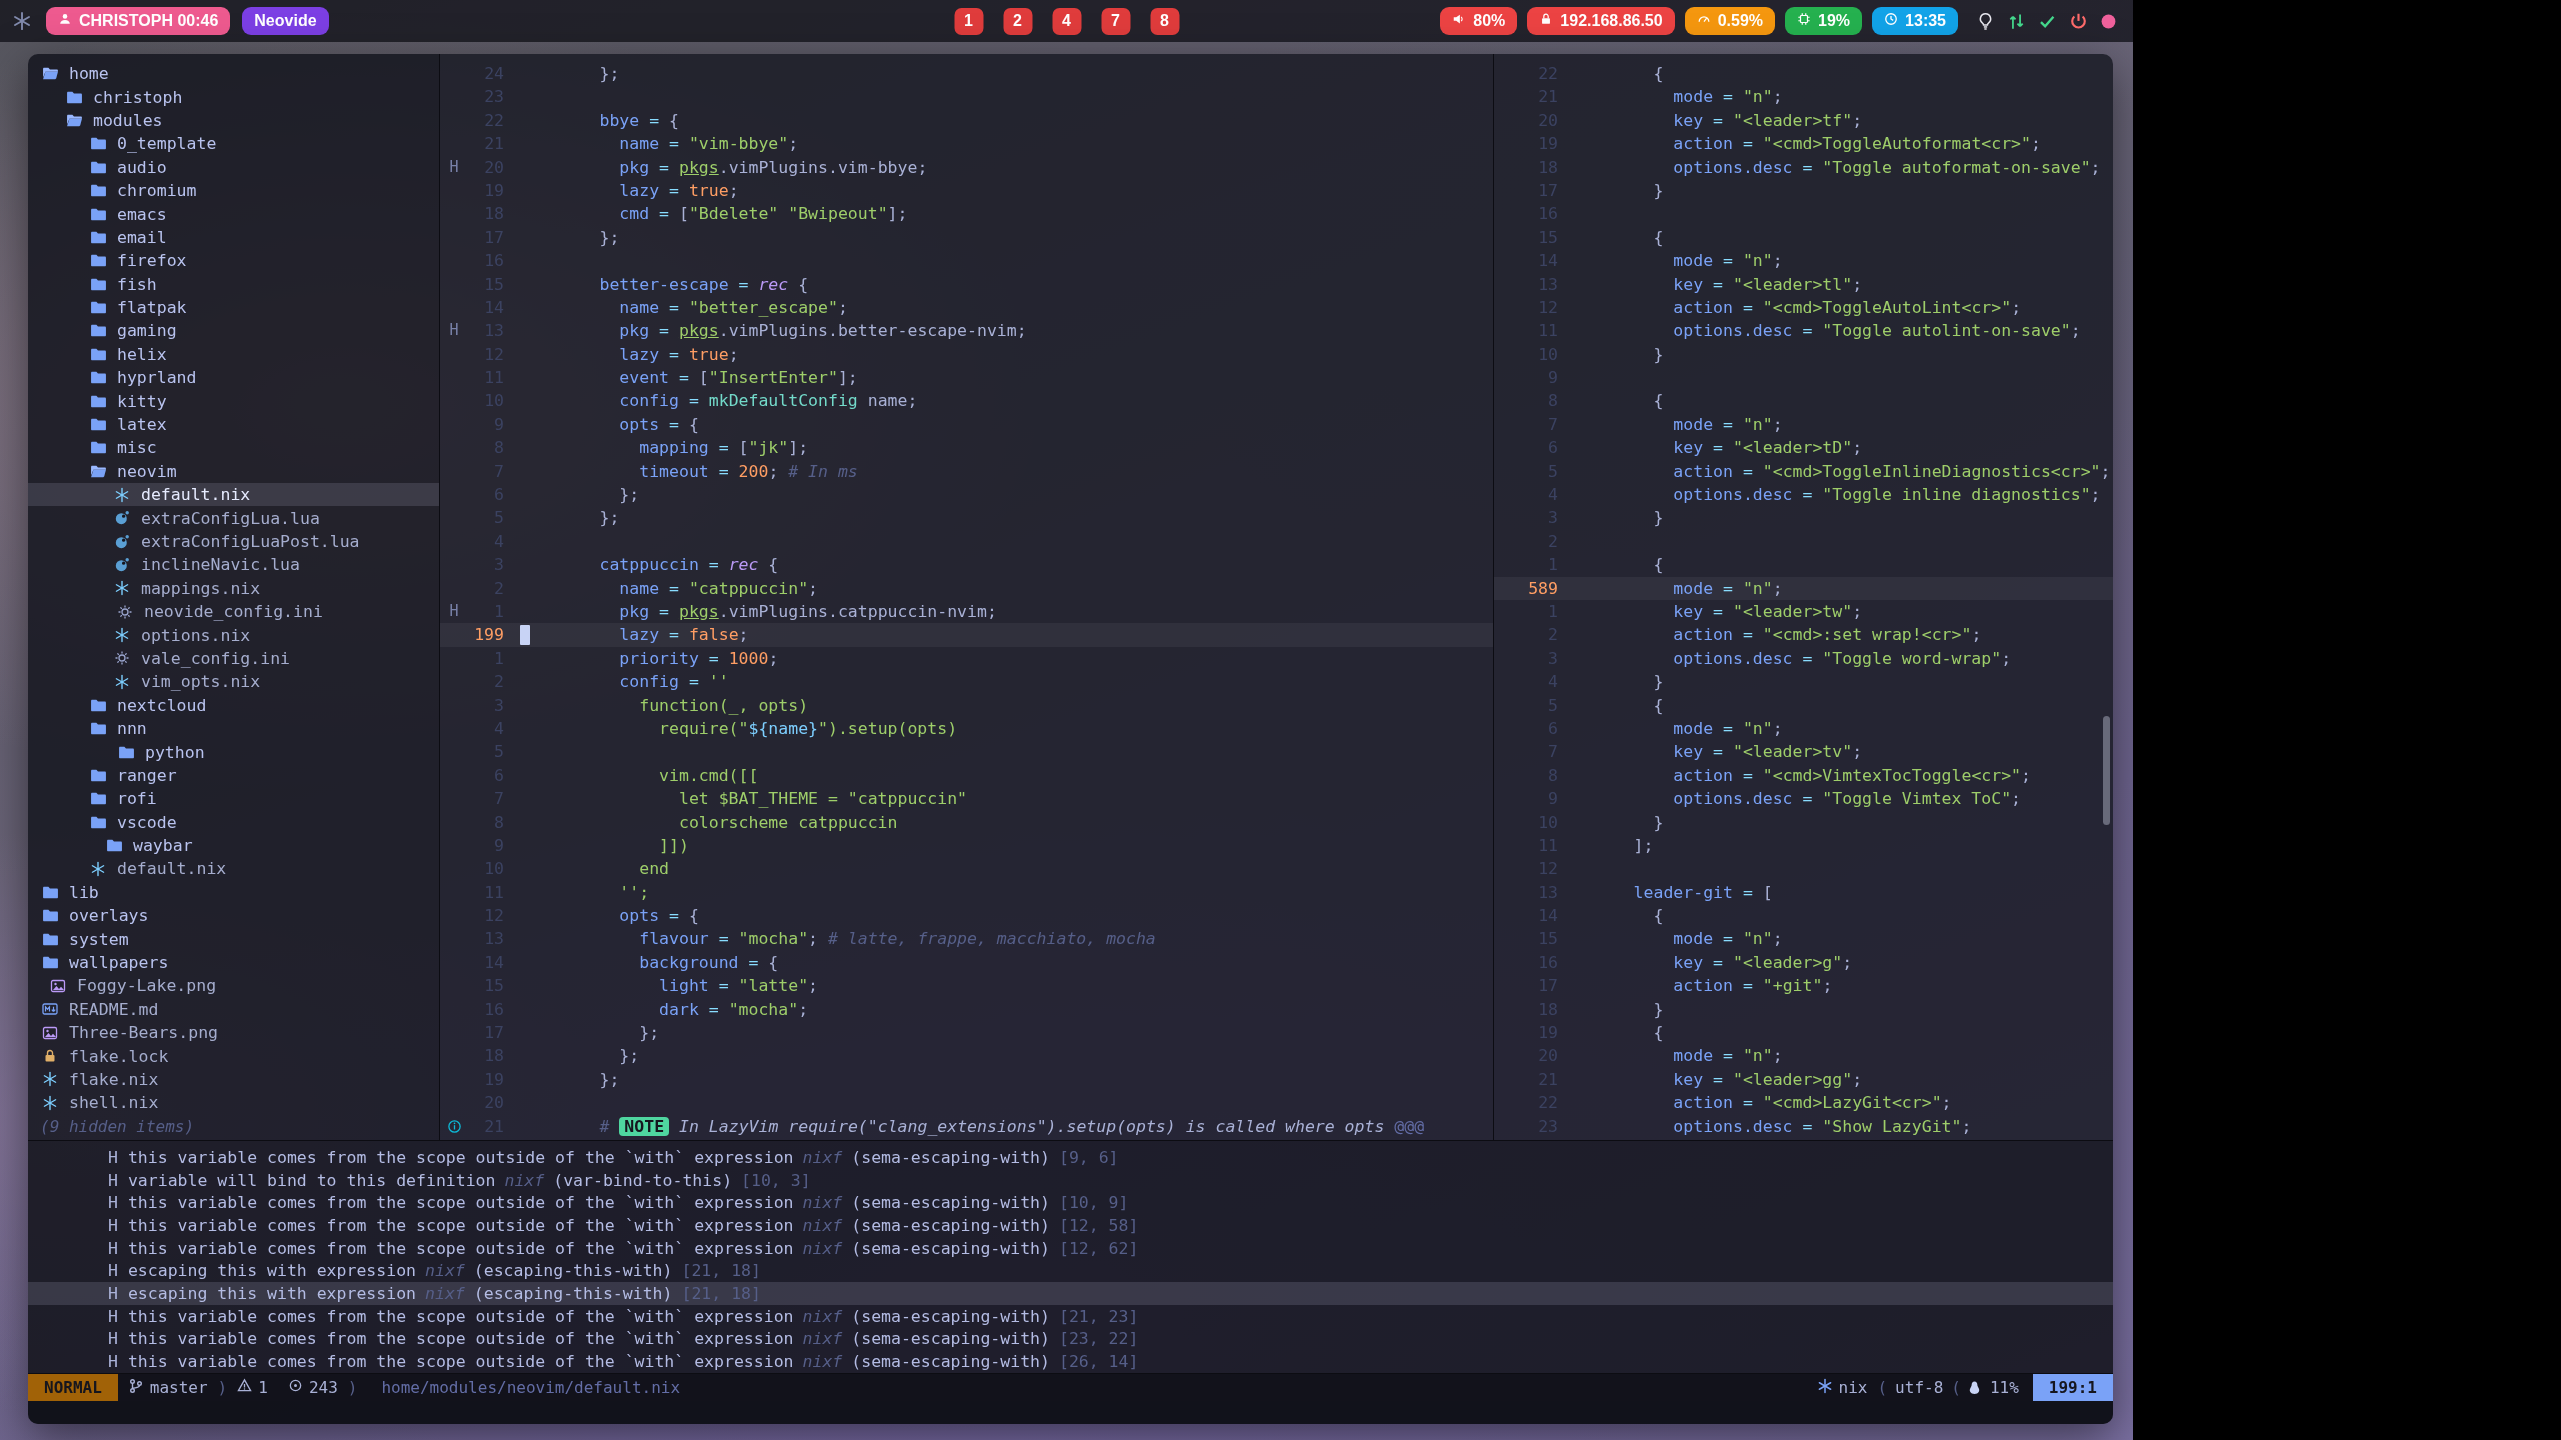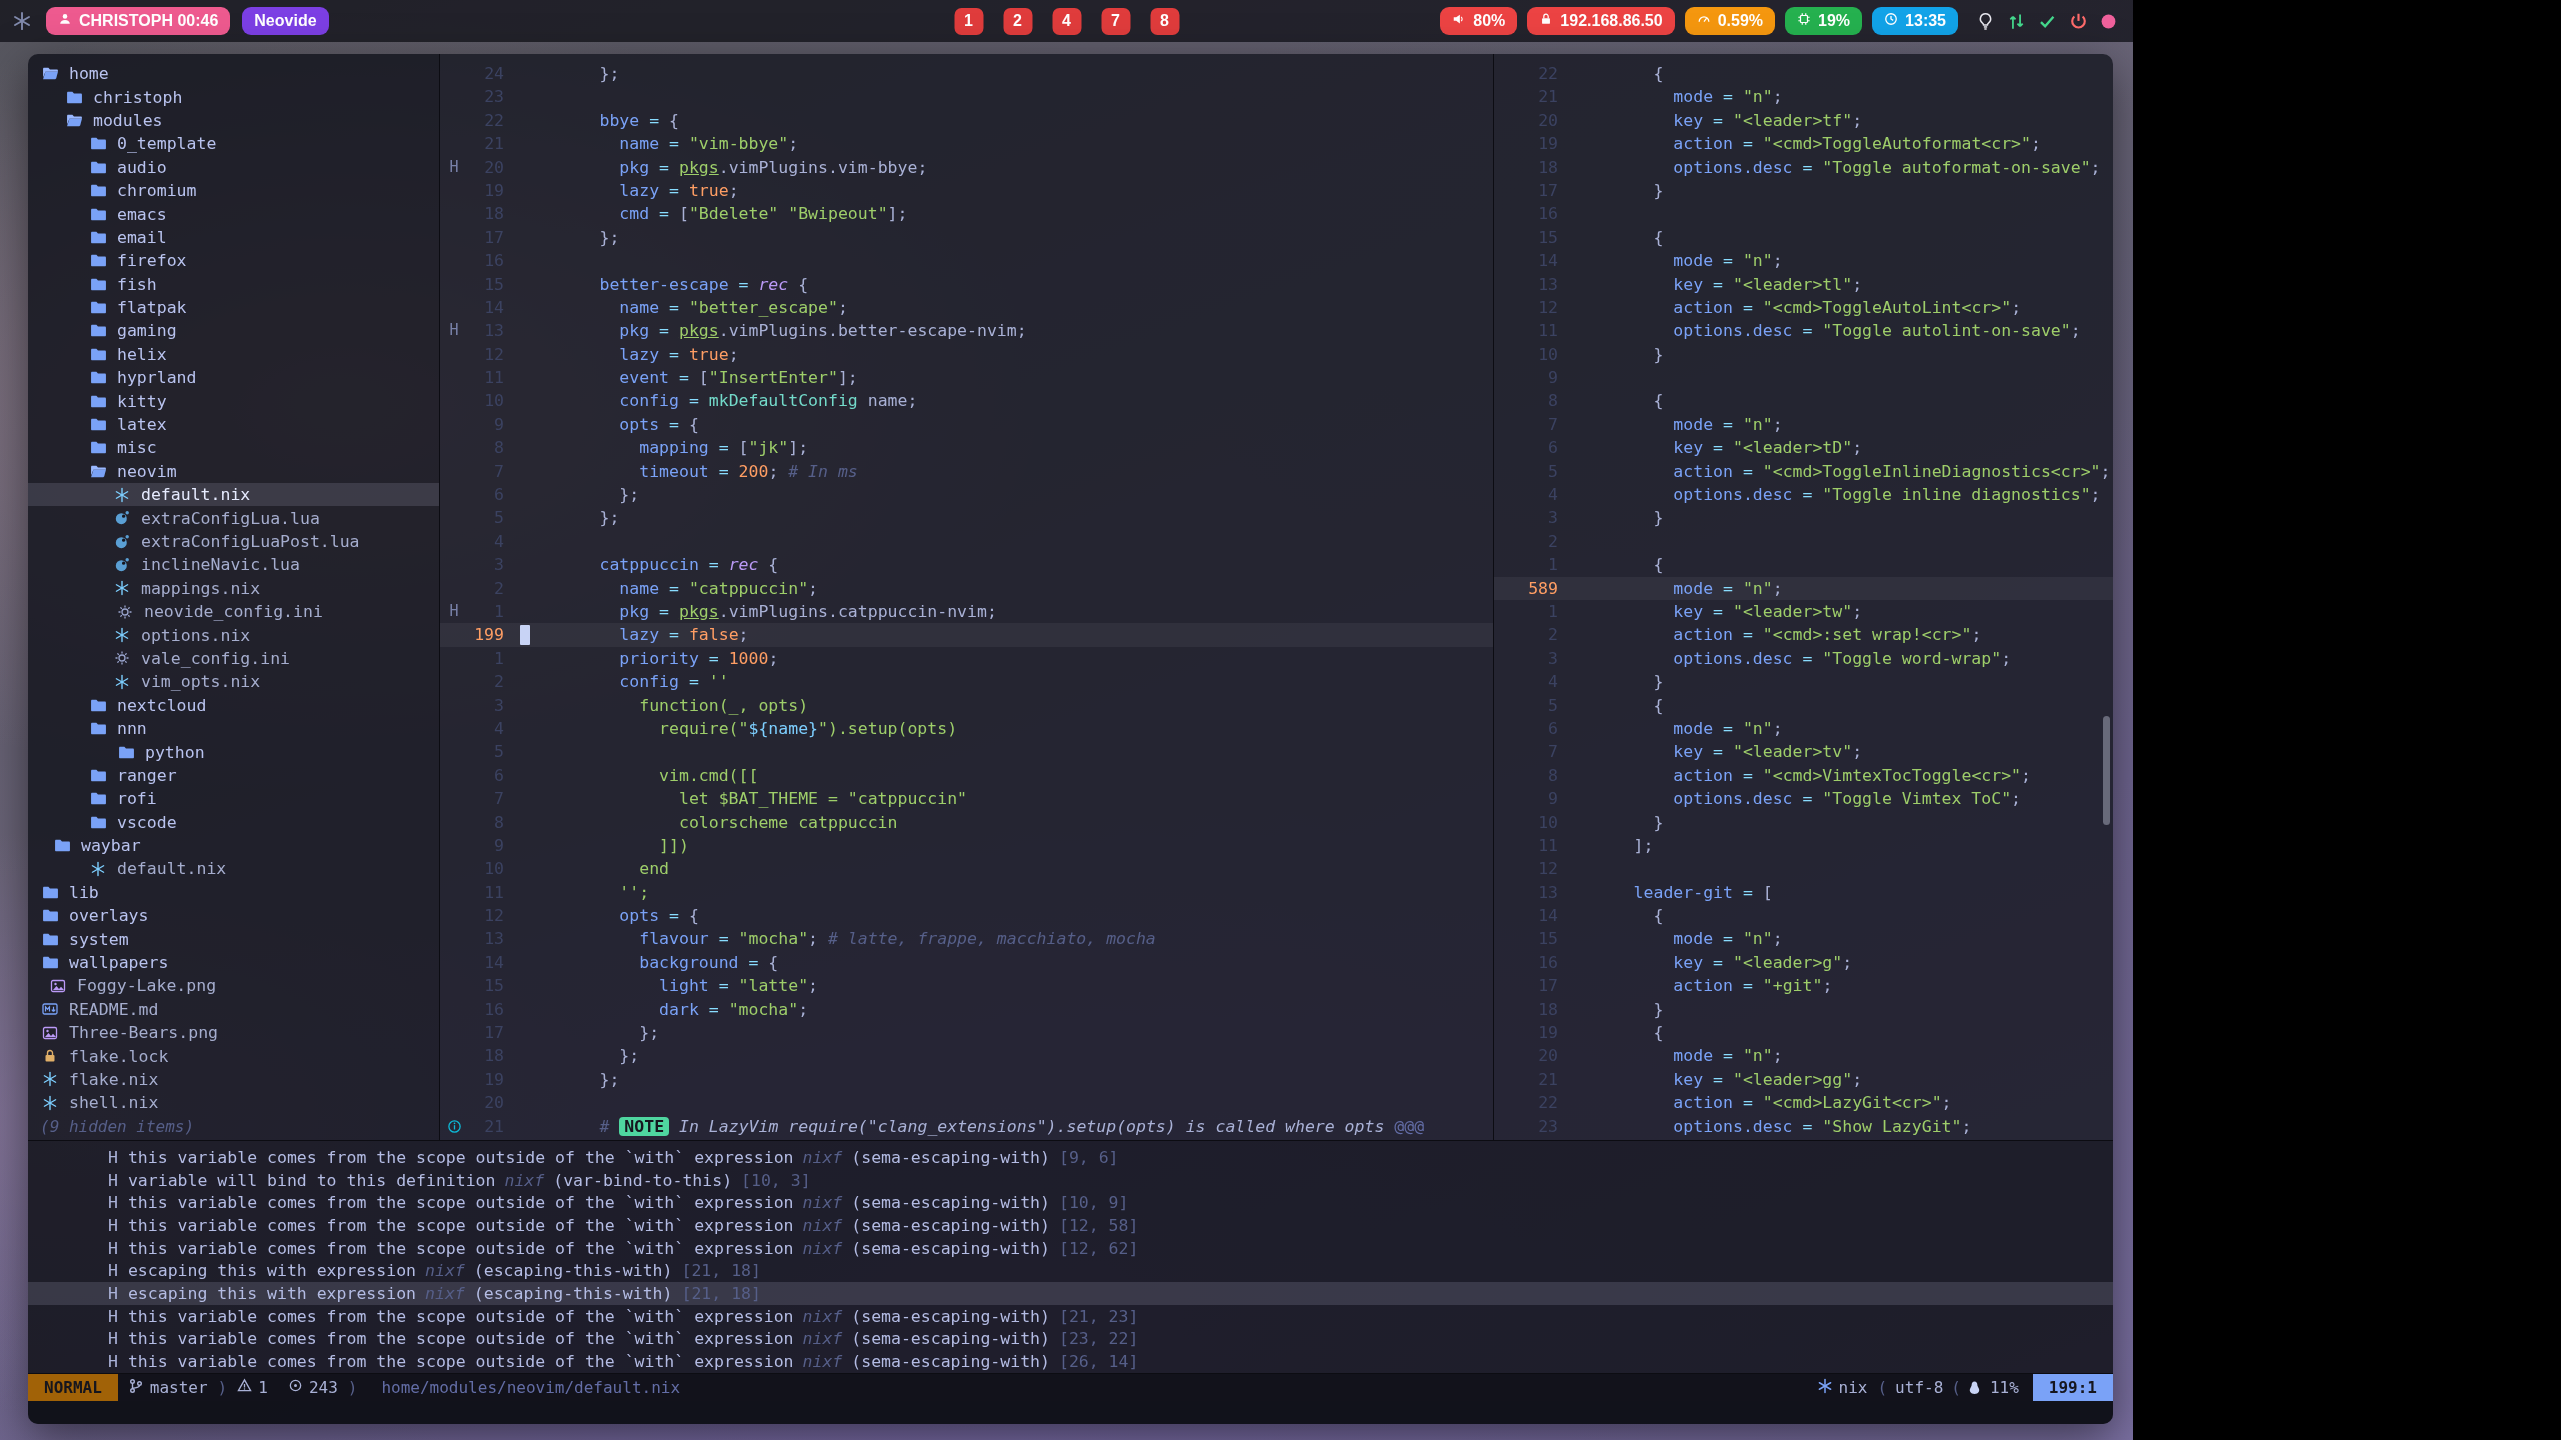--- a/index.html
+++ b/index.html
@@ -490,21 +490,21 @@
             <span>rofi</span>
           </div>
           <div class="trow dirlbl" style="padding-left: 60px;">
             <span class="ticon">
               <svg width="17" height="17" viewBox="0 0 16 16" xmlns="http://www.w3.org/2000/svg">
                 <path fill="#7aa2f7" d="M1 3.5c0-.55.45-1 1-1h4l1.5 1.8H14c.55 0 1 .45 1 1v7.2c0 .55-.45 1-1 1H2c-.55 0-1-.45-1-1z"></path>
               </svg>
             </span>
             <span>vscode</span>
           </div>
-          <div class="trow dirlbl" style="padding-left: 24px;">
+          <div class="trow dirlbl" style="padding-left: 76px;">
             <span class="ticon">
               <svg width="17" height="17" viewBox="0 0 16 16" xmlns="http://www.w3.org/2000/svg">
                 <path fill="#7aa2f7" d="M1 3.5c0-.55.45-1 1-1h4l1.5 1.8H14c.55 0 1 .45 1 1v7.2c0 .55-.45 1-1 1H2c-.55 0-1-.45-1-1z"></path>
               </svg>
             </span>
             <span>waybar</span>
           </div>
           <div class="trow filelbl" style="padding-left: 60px;">
             <span class="ticon">
               <svg width="16" height="16" viewBox="0 0 16 16" xmlns="http://www.w3.org/2000/svg">

